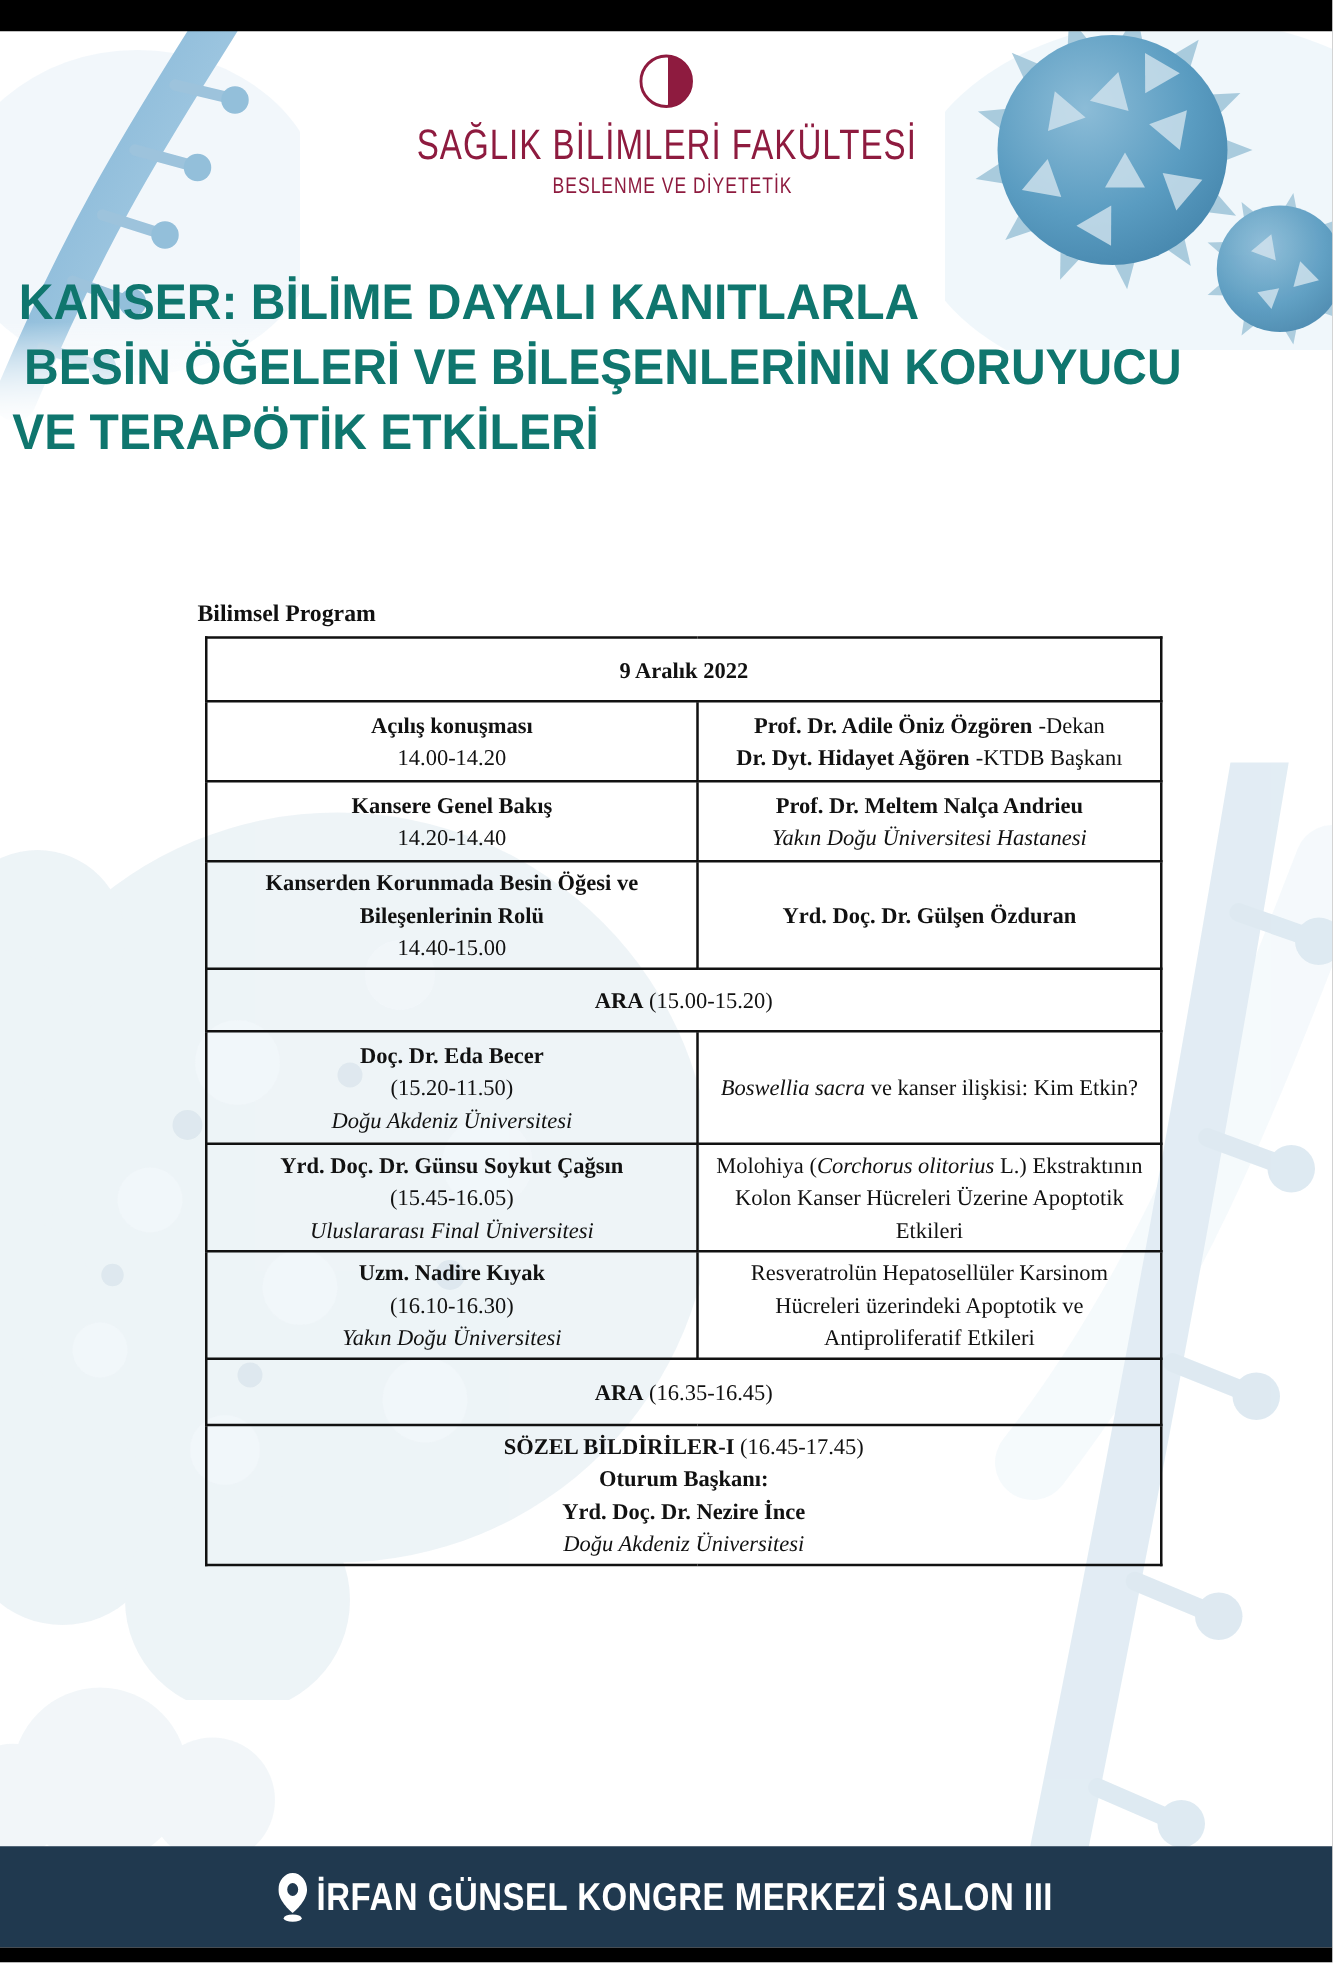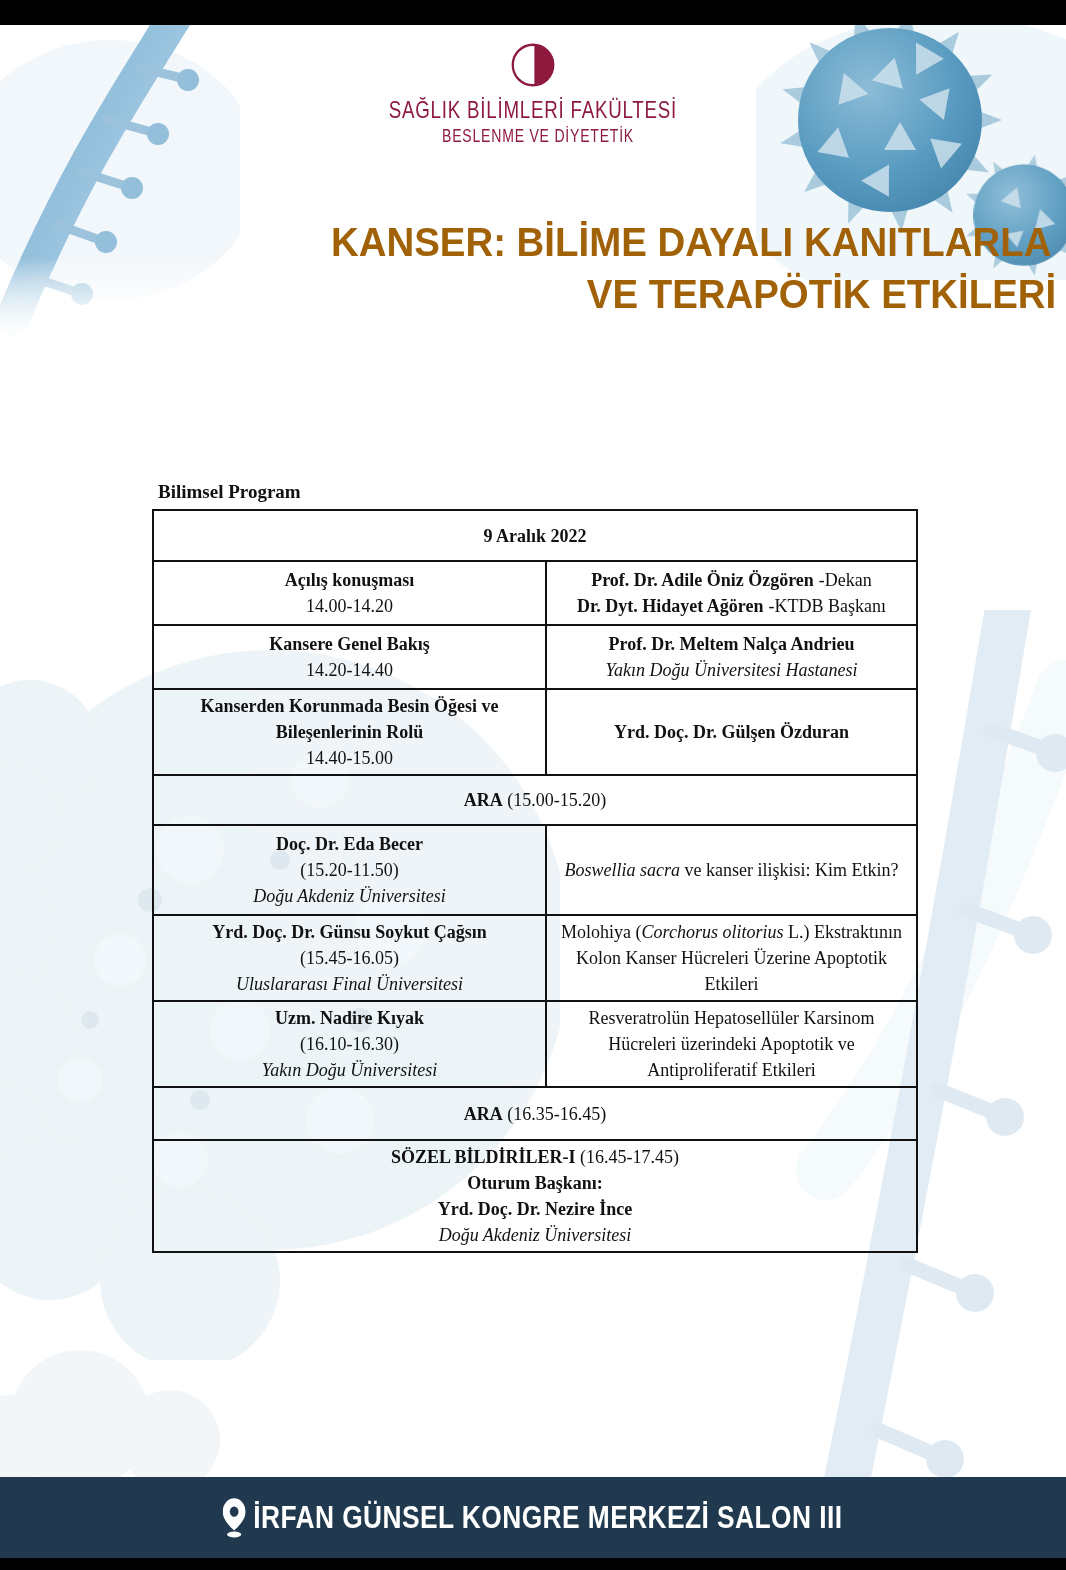--- a/index.html
+++ b/index.html
@@ -29,31 +29,31 @@
   .virus-tr{left:756px;top:25px;}
   .blob-left{left:-60px;top:600px;opacity:.8;}
   .blob-bottom{left:-30px;top:1330px;opacity:.55;}
   .dna-right{left:786px;top:610px;opacity:.6;}
   
   .brand{position:absolute;top:42px;left:0;width:100%;text-align:center;color:var(--maroon);z-index:2;}
   .brand .logo-mark{display:block;margin:0 auto 8px auto;}
   .brand-line{display:block;font-family:"Liberation Sans", sans-serif;line-height:1.18;}
   .brand-line>span{display:inline-block;transform:scaleX(.78);letter-spacing:1px;white-space:nowrap;}
   .brand-l1{font-size:31px;}
-  .brand-l2{font-size:24px;text-decoration:underline;}
+  .brand-l2{font-size:34px;text-decoration:underline;}
   .brand-l3{font-size:18px;margin-top:2px;padding-left:11px;}
   
-  .main-title{position:absolute;top:216px;left:0;width:100%;text-align:right;z-index:2;
-    font-family:"Liberation Sans", sans-serif;font-weight:700;color:#a16207;
+  .main-title{position:absolute;top:216px;left:0;width:100%;text-align:left;z-index:2;
+    font-family:"Liberation Sans", sans-serif;font-weight:700;color:#0f766e;
     font-size:40px;line-height:52px;}
   .main-title span{display:inline-block;transform:scaleX(.96);white-space:nowrap;}
   
   .program-heading{position:absolute;top:481px;left:158px;width:764px;text-align:left;
     font-weight:700;font-size:19px;z-index:2;}
-  table.program{position:absolute;top:509px;left:152px;width:764px;border-collapse:collapse;
+  table.program{position:absolute;top:509px;left:164px;width:764px;border-collapse:collapse;
     table-layout:fixed;z-index:2;}
   table.program td{border:2px solid #111;vertical-align:middle;text-align:center;
     padding:3px 10px;font-size:18px;line-height:26px;background:transparent;}
   .b{font-weight:700;}
   .i{font-style:italic;}
   .fs19{font-size:19px;}
   td.date-cell{font-weight:700;font-size:19px;padding-bottom:14px;}
   td.top-align{vertical-align:top;padding-top:9px;}
   td.topic{vertical-align:top;text-align:justify;padding:6px 11px;line-height:26px;}
   .role{margin-left:5px;font-weight:400;}
@@ -213,20 +213,21 @@
     <svg class="logo-mark" width="46" height="46" viewBox="0 0 100 100">
       <circle cx="50" cy="50" r="44" fill="none" stroke="var(--maroon)" stroke-width="5"></circle>
       <path d="M53,8 A42,42 0 0 1 53,92 Z" fill="var(--maroon)"></path>
     </svg>
     <div class="brand-line brand-l2"><span>SAĞLIK BİLİMLERİ FAKÜLTESİ</span></div>
     <div class="brand-line brand-l3"><span>BESLENME VE DİYETETİK</span></div>
   </div>
 
   <div class="main-title">
     <div><span>KANSER: BİLİME DAYALI KANITLARLA</span></div>
+    <div><span>BESİN ÖĞELERİ VE BİLEŞENLERİNİN KORUYUCU</span></div>
     <div><span>VE TERAPÖTİK ETKİLERİ</span></div>
   </div>
 
   <div class="program-heading">Bilimsel Program</div>
 
   <table class="program">
     <colgroup>
         <col style="width:393px">
         <col style="width:371px">
       </colgroup>

